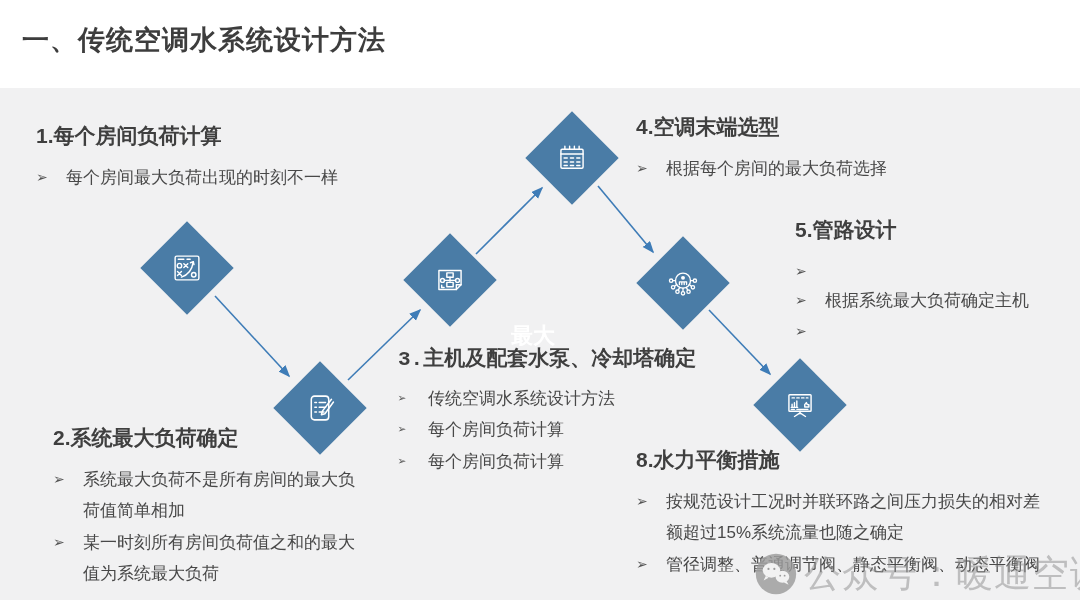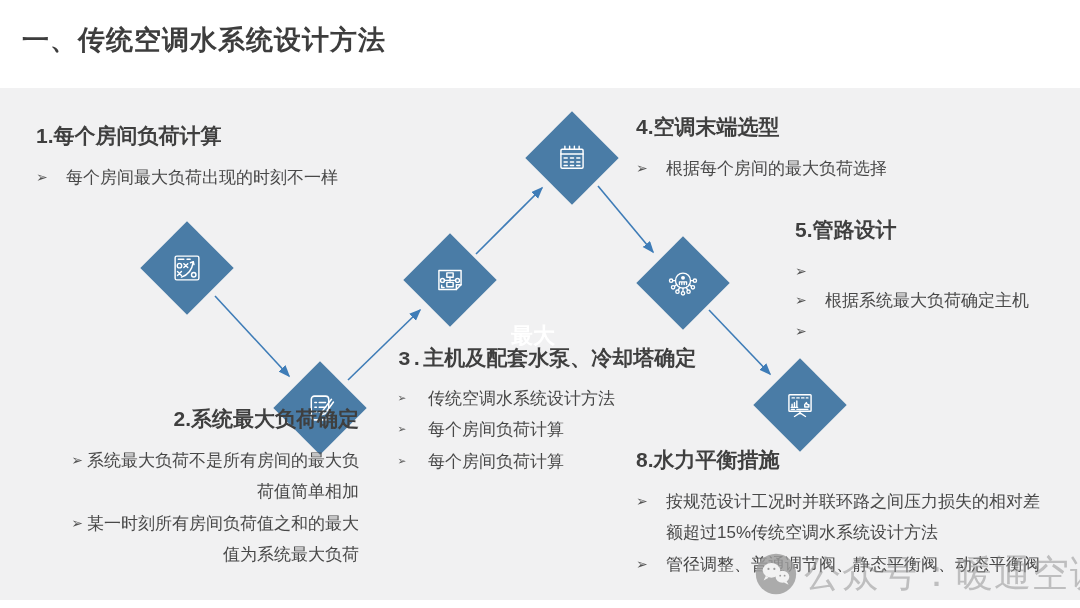--- a/index.html
+++ b/index.html
@@ -20,21 +20,21 @@
   .dshape{position:absolute;left:15px;top:15px;width:66px;height:66px;
     background:#4A7CA6;transform:rotate(45deg);}
   .dicon{position:absolute;left:50%;top:50%;transform:translate(-50%,-50%);}
   
   .step{position:absolute;z-index:3;}
   .step h2{margin:0 0 12px 0;font-size:21px;font-weight:bold;color:#3f3f3f;}
   .bullet{display:flex;align-items:flex-start;font-size:17px;color:#484848;line-height:1.85;}
   .mk{width:30px;flex:none;font-size:14px;padding-top:3px;color:#545454;}
   .bt{flex:1;}
   .s1{left:36px;top:122px;width:330px;}
-  .s2{left:53px;top:405px;width:306px;text-align:right;}
+  .s2{left:53px;top:424px;width:306px;}
   .s3{left:398px;top:344px;width:330px;font-family:Liberation Mono, monospace;}
   .s4{left:636px;top:113px;width:330px;}
   .s5{left:795px;top:216px;width:272px;}
   .s6{left:636px;top:446px;width:410px;}
   .stray{position:absolute;left:511px;top:321px;z-index:1;
     color:#ffffff;font-weight:bold;font-size:22px;}
   .watermark{position:absolute;left:754px;top:549px;z-index:6;
     display:flex;align-items:center;}
   .wm-text{font-size:37px;color:rgba(140,140,140,0.5);
     letter-spacing:1px;white-space:nowrap;margin-left:6px;}
@@ -206,21 +206,21 @@
     </div>
     <div class="bullet">
       <span class="mk">➢</span>
     </div>
   </section>
 
   <section class="step s6">
     <h2>8.水力平衡措施</h2>
     <div class="bullet">
       <span class="mk">➢</span>
-      <span class="bt">按规范设计工况时并联环路之间压力损失的相对差额超过15%传统空调水系统设计方法</span>
+      <span class="bt">按规范设计工况时并联环路之间压力损失的相对差额超过15%系统流量也随之确定</span>
     </div>
     <div class="bullet">
       <span class="mk">➢</span>
       <span class="bt">管径调整、普通调节阀、静态平衡阀、动态平衡阀</span>
     </div>
   </section>
 
   <div class="watermark">
     <svg width="44" height="44" viewBox="0 0 48 48">
       <circle cx="24" cy="24" r="22" fill="#9b9b9b" opacity="0.82"></circle>

